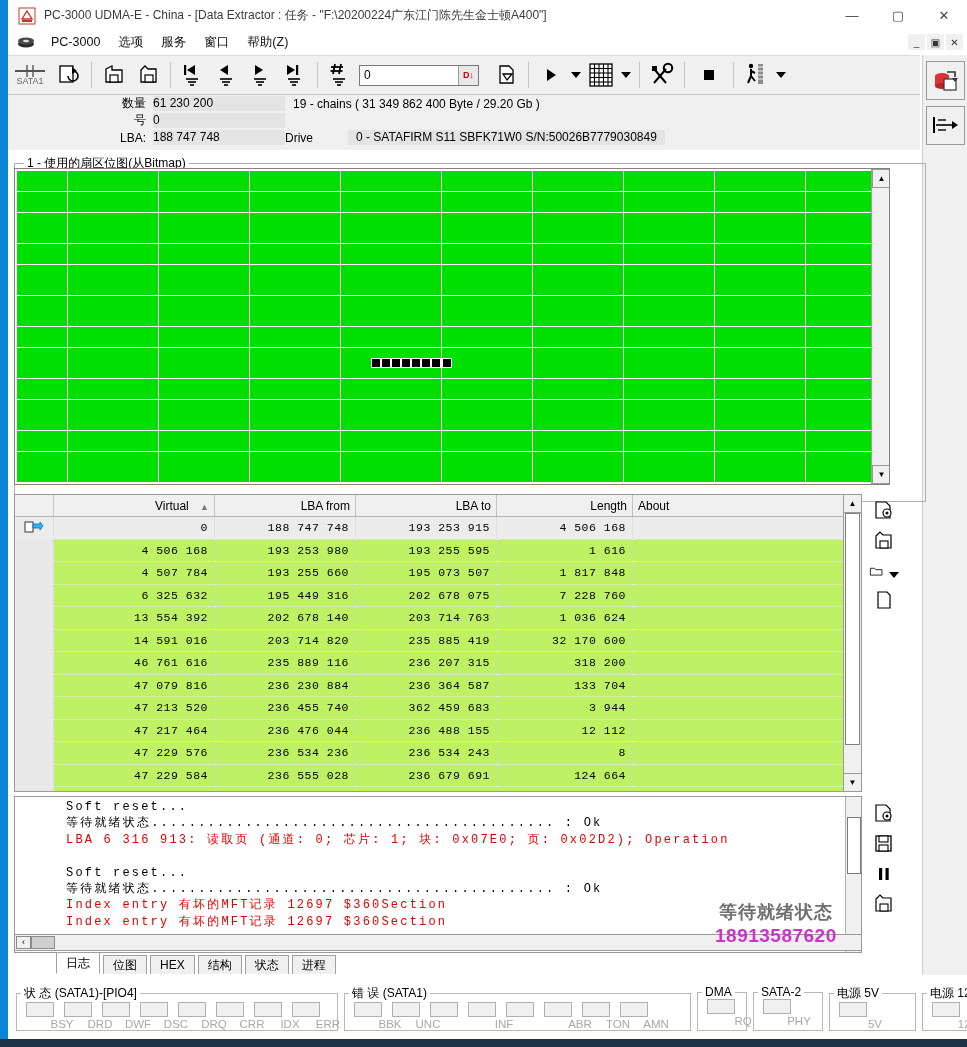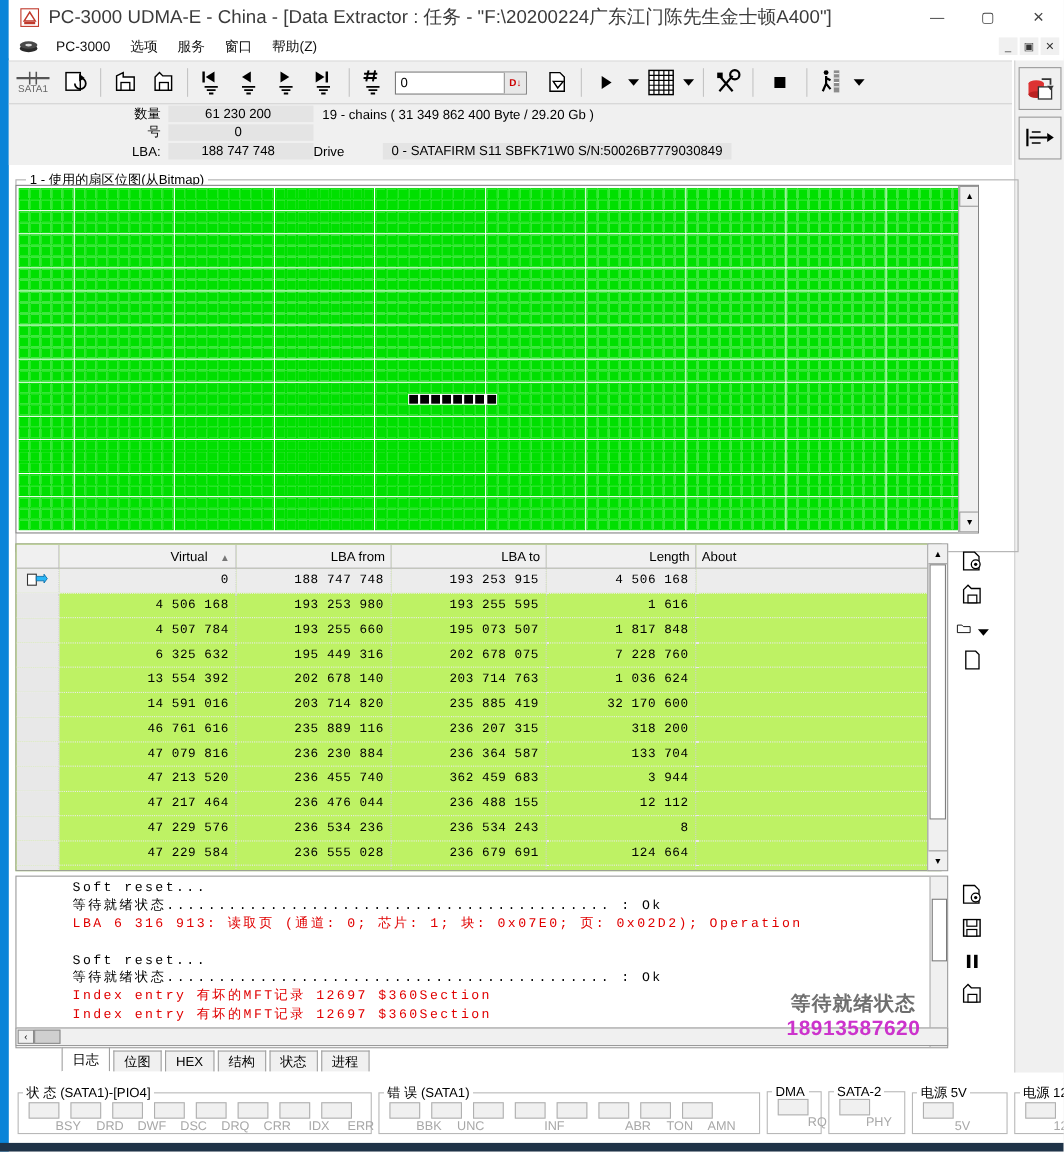--- a/index.html
+++ b/index.html
@@ -12,21 +12,21 @@
   }
   
   #app{position:absolute;inset:0;background:#ffffff;}
   .leftband{position:absolute;left:0;top:0;width:8px;height:1047px;background:#0a84d8;}
   .bottomband{position:absolute;left:0;bottom:0;width:967px;height:8px;background:#1f3348;}
 
   
   .titlebar{position:absolute;left:8px;top:0;width:959px;height:31px;background:#ffffff;
             display:flex;align-items:center;}
   .title-ico{width:18px;height:18px;margin-left:10px;margin-right:8px;position:relative;flex:0 0 auto;}
-  .title-text{font-size:17px;color:#3b3b3b;white-space:nowrap;overflow:hidden;}
+  .title-text{font-size:12px;color:#3b3b3b;white-space:nowrap;overflow:hidden;}
   .wbtns{position:absolute;right:0;top:0;display:flex;height:31px;}
   .wbtn{width:46px;height:31px;display:flex;align-items:center;justify-content:center;
         color:#444;font-size:13px;}
 
   
   .menubar{position:absolute;left:8px;top:31px;width:959px;height:22px;background:#fff;
            display:flex;align-items:center;}
   .menu-ico{width:18px;height:14px;margin-left:9px;margin-right:7px;position:relative;}
   .menu-item{padding:2px 9px;font-size:12.5px;color:#111;white-space:nowrap;}
   .mdibtns{position:absolute;right:4px;top:3px;display:flex;gap:2px;}
@@ -54,21 +54,21 @@
   
   .rdock{position:absolute;left:922px;top:55px;width:45px;height:920px;background:#f0f0f0;
          border-left:1px solid #cfcfcf;}
   .rdock-btn{width:37px;height:37px;margin:6px auto 0;background:#f0f0f0;
              border:1px solid #9a9a9a;display:flex;align-items:center;justify-content:center;}
 
   
   .infopanel{position:absolute;left:8px;top:95px;width:912px;height:55px;background:#f0f0f0;}
   .inforow{display:flex;align-items:center;height:17px;}
   .ilabel{width:138px;text-align:right;padding-right:7px;font-size:12px;color:#000;}
-  .ifield{width:127px;height:15px;background:#e4e4e4;text-align:center;padding-right:5px;
+  .ifield{width:127px;height:15px;background:#e4e4e4;text-align:left;padding-right:5px;
           font-size:12px;line-height:15px;}
   .iextra{padding-left:8px;font-size:12px;white-space:nowrap;}
   .dlabel{width:56px;text-align:left;padding-right:7px;font-size:12px;}
   .dfield{height:15px;background:#e4e4e4;padding:0 8px;font-size:12px;line-height:15px;white-space:nowrap;}
 
   
   .grp{position:absolute;border:1px solid #b0b0b0;}
   .grp>legend{font-size:12px;padding:0 3px;color:#000;}
   #bitmapgrp{left:12px;top:155px;width:892px;height:333px;}
   .bmwrap{position:absolute;left:14px;top:168px;width:874px;height:315px;

